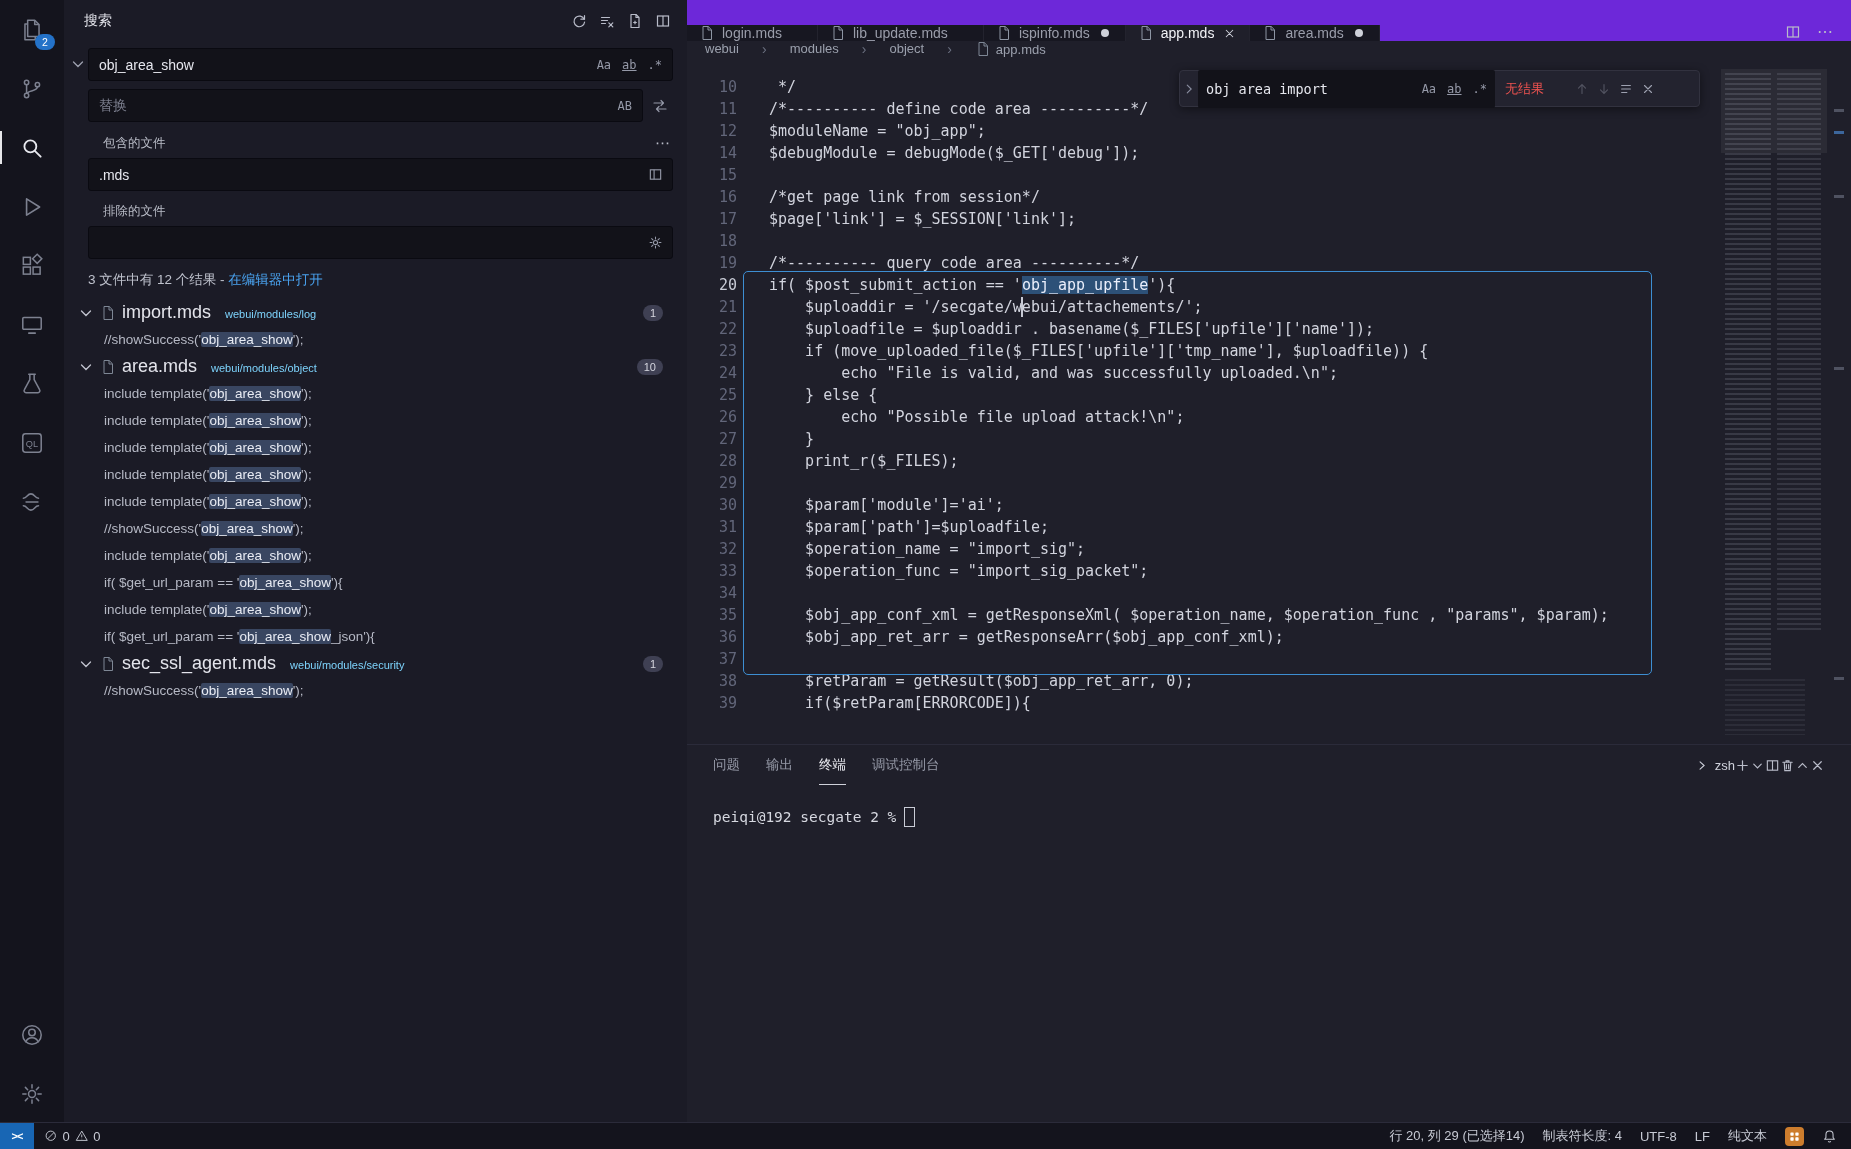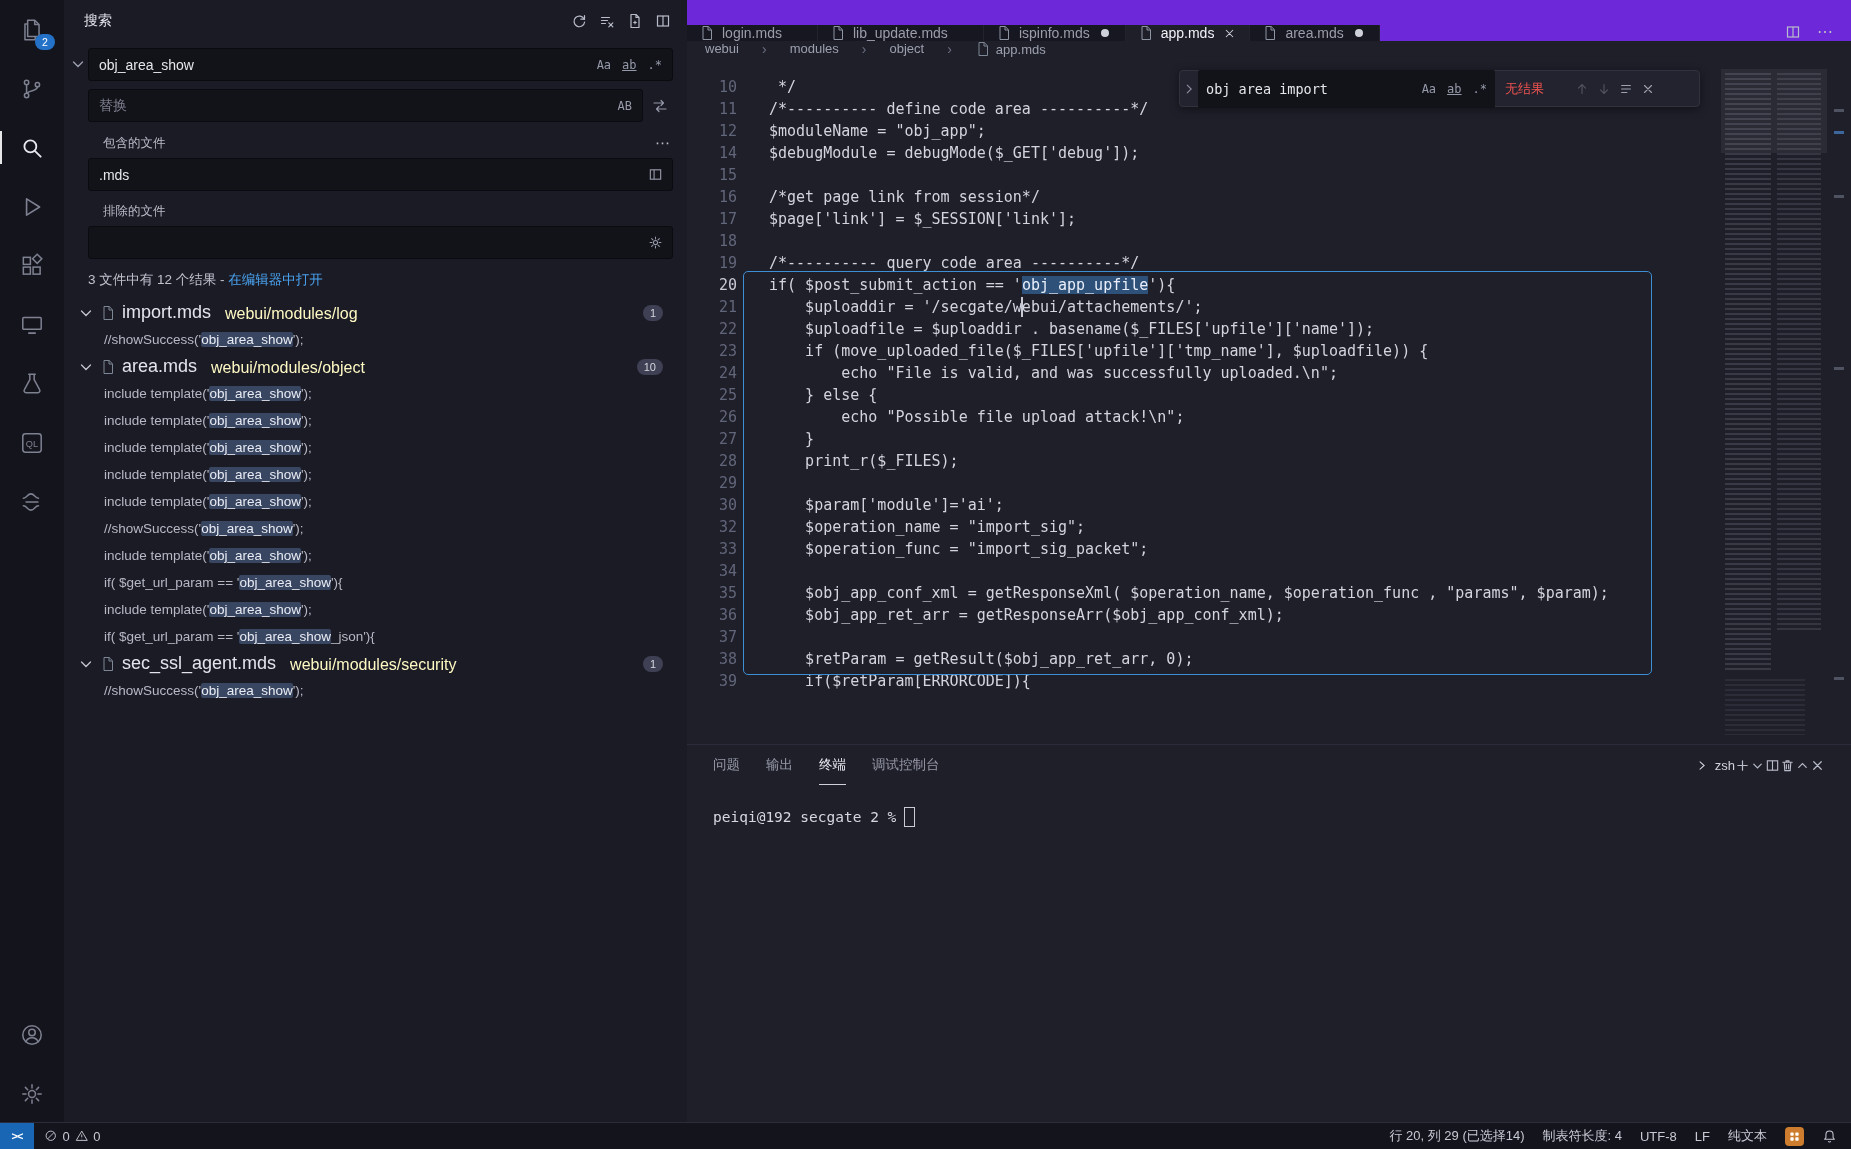--- a/index.html
+++ b/index.html
@@ -44,21 +44,21 @@
   .in-icbtn{width:22px;display:flex;align-items:center;justify-content:center;color:#9599a8}
   .in-icbtn svg{width:15px;height:15px}
   .summary{margin:12px 16px 0 24px;font-size:13.5px;color:#bfc2cd}
   .link{color:#4aa3f0}
   .tree{margin-top:10px}
   .trow{height:27px;display:flex;align-items:center;padding-right:24px}
   .file-row{padding-left:14px;gap:6px}
   .chev{color:#c2c4cf}.chev svg{width:16px;height:16px}
   .ficon{color:#7e8795}.ficon svg{width:16px;height:16px}
   .fname{color:#e4e5ec;font-size:18px;white-space:nowrap}
-  .fpath{color:#fef9c3;font-size:16px;margin-left:8px;margin-top:2px;white-space:nowrap}
+  .fpath{color:#7dd3fc;font-size:11px;margin-left:8px;margin-top:2px;white-space:nowrap}
   .badge-pill{margin-left:auto;background:#3f4053;color:#d5d6df;border-radius:9px;font-size:11px;padding:2px 7px}
   .match-row{padding-left:40px;color:#b6b9c5;font-size:13.5px;white-space:nowrap}
   .hl{background:rgba(95,125,170,0.45);color:#e9ecf4;border-radius:2px}
   
   #main{position:absolute;left:687px;right:0;top:0;bottom:26px;display:flex;flex-direction:column;background:#1f1f2a}
   #tabbar{height:41px;background:#6d28d9;display:flex;align-items:flex-end}
   .tab{display:flex;align-items:center;gap:7px;padding:0 12px;border-right:1px solid #23232e;
     background:#171721;color:#9a9daa;font-size:14px;white-space:nowrap}
   .tab.active{background:#1f1f2a;color:#f2f3f7}
   .tab .ficon{color:#8d95a3}
@@ -640,20 +640,23 @@
         </div>
 
         <div class="crow">
           <span class="ln">29</span><span class="ct"><span></span><span class="selspan"></span><span></span></span>
         </div>
 
         <div class="crow">
           <span class="ln">30</span><span class="ct"><span>    $param['module']='ai';</span><span class="selspan"></span><span></span></span>
         </div>
 
+        <div class="crow">
+          <span class="ln">31</span><span class="ct"><span>    $param['path']=$uploadfile;</span><span class="selspan"></span><span></span></span>
+        </div>
 
         <div class="crow">
           <span class="ln">32</span><span class="ct"><span>    $operation_name = "import_sig";</span><span class="selspan"></span><span></span></span>
         </div>
 
         <div class="crow">
           <span class="ln">33</span><span class="ct"><span>    $operation_func = "import_sig_packet";</span><span class="selspan"></span><span></span></span>
         </div>
 
         <div class="crow">

